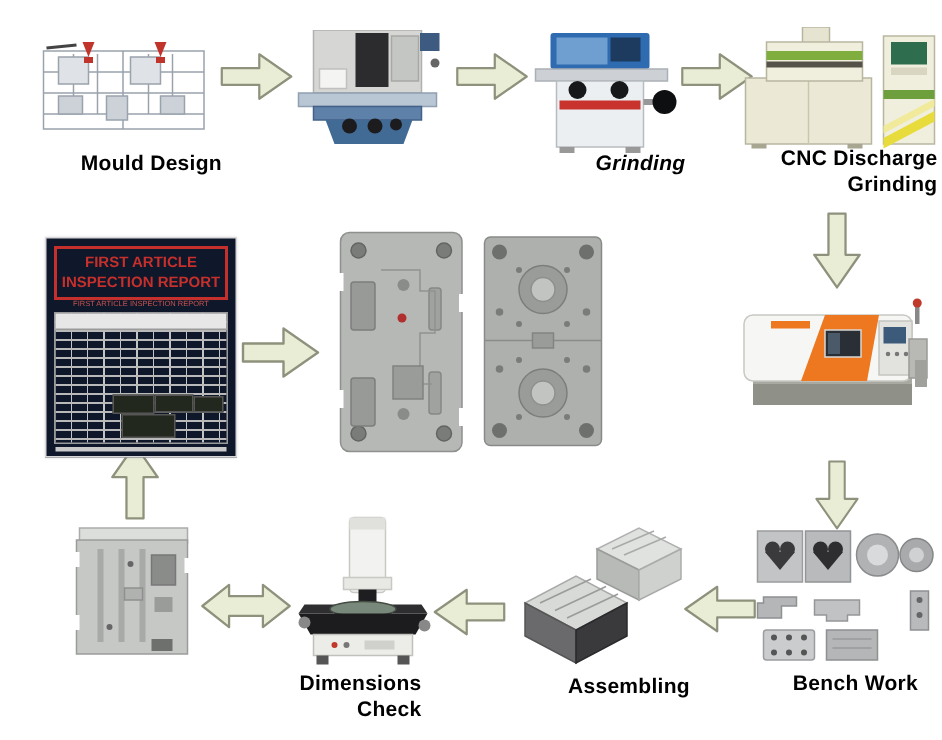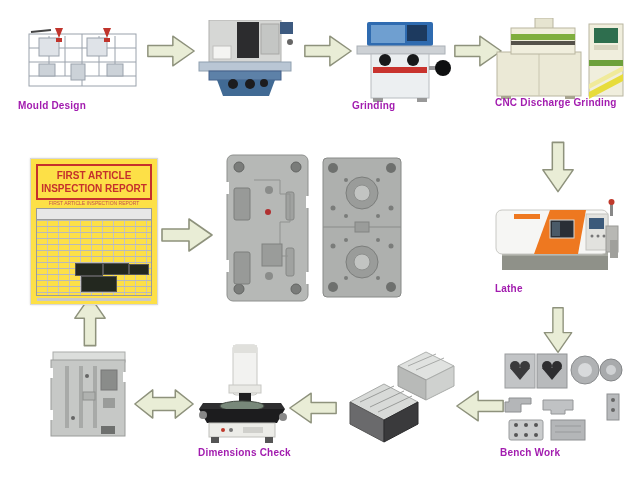--- a/index.html
+++ b/index.html
@@ -1,23 +1,23 @@
 <!DOCTYPE html>
 <html><head>
 <meta charset="utf-8">
 <style>
   html,body{margin:0;padding:0;background:#fff;}
   .canvas{position:relative;width:628px;height:493px;background:#ffffff;overflow:hidden;
           font-family:"Liberation Sans",sans-serif;}
-  .node-label{position:absolute;color:#a21caf;font-weight:bold;font-size:10px;
-              text-align:left;line-height:1.2;letter-spacing:.2px;}
+  .node-label{position:absolute;color:#000000;font-weight:bold;font-size:14px;
+              text-align:right;line-height:1.2;letter-spacing:.2px;}
   .abs{position:absolute;}
   .arrow polygon{fill:#e9edd6;stroke:#8e927c;stroke-width:1.6;stroke-linejoin:round;}
   
-  .report{position:absolute;left:30px;top:158px;width:126px;height:145px;background:#fde047;
+  .report{position:absolute;left:30px;top:158px;width:126px;height:145px;background:#0f172a;
           border:1px solid #d8d8d8;box-shadow:0 0 2px rgba(0,0,0,.12);}
   .report-title-box{position:absolute;left:5px;top:5px;right:5px;height:30px;
           border:2px solid #c5302c;color:#c5302c;font-weight:bold;font-size:10px;
           line-height:1.3;text-align:center;display:flex;align-items:center;justify-content:center;
           padding:1px;}
   .report-subtitle{position:absolute;left:8px;top:41px;right:8px;color:#c5534f;font-size:5px;
           text-align:center;white-space:nowrap;overflow:hidden;}
   .report-table{position:absolute;left:5px;top:49px;right:5px;height:86px;border:1px solid #9a9a9a;
           background:
             repeating-linear-gradient(to bottom,transparent 0 5px,#b9b9b9 5px 6px),
@@ -97,21 +97,21 @@
       <rect x="16" y="34" width="58" height="44" fill="#eceff1" stroke="#b8bcc0"></rect>
       <rect x="18" y="47" width="54" height="6" fill="#c8332e"></rect>
       <circle cx="30" cy="40" r="6" fill="#17181a"></circle>
       <circle cx="58" cy="40" r="6" fill="#17181a"></circle>
       <rect x="74" y="46" width="12" height="4" fill="#98989a"></rect>
       <circle cx="88" cy="48" r="8" fill="#0e0f10"></circle>
       <rect x="18" y="78" width="10" height="4" fill="#999"></rect>
       <rect x="62" y="78" width="10" height="4" fill="#999"></rect>
     </svg>
   </div>
-  <div class="node-label" style="left:352px;top:100px;width:105px;">Grinding</div>
+  <div class="node-label" style="left:352px;top:100px;width:105px;font-style:italic;">Grinding</div>
 
   <div class="abs arrow" style="left:453px;top:33px;">
     <svg viewBox="0 0 54 38" width="50" height="36">
       <polygon points="2,13 29,13 29,3 52,19 29,35 29,25 2,25"></polygon>
     </svg>
   </div>
 
   <div class="abs" style="left:495px;top:18px;width:130px;height:82px;">
     <svg viewBox="0 0 130 82" width="130" height="82">
       <rect x="2" y="34" width="84" height="44" fill="#ebe9d6" stroke="#b9b6a0"></rect>
@@ -151,21 +151,20 @@
       <rect x="92" y="18" width="22" height="36" fill="#e2e2de" stroke="#c4c4c0"></rect>
       <rect x="95" y="22" width="15" height="11" fill="#3c5a7a"></rect>
       <circle cx="98" cy="40" r="1.5" fill="#777"></circle>
         <circle cx="104" cy="40" r="1.5" fill="#777"></circle>
         <circle cx="110" cy="40" r="1.5" fill="#777"></circle>
       <rect x="20" y="18" width="26" height="5" fill="#ee7820"></rect>
       <rect x="112" y="30" width="12" height="26" fill="#b8b8b4" stroke="#9a9a96"></rect>
       <rect x="116" y="44" width="8" height="18" fill="#a0a09c"></rect>
     </svg>
   </div>
-  <div class="node-label" style="left:495px;top:283px;width:125px;">Lathe</div>
 
   <div class="abs arrow" style="left:540px;top:306px;">
     <svg viewBox="0 0 38 56" width="36" height="48">
       <polygon points="13,2 25,2 25,31 35,31 19,54 3,31 13,31"></polygon>
     </svg>
   </div>
 
   <div class="abs" style="left:503px;top:350px;width:120px;height:95px;">
     <svg viewBox="0 0 120 95" width="120" height="95">
       <rect x="2" y="4" width="30" height="34" fill="#c2c4c6" stroke="#9a9c9e"></rect>
@@ -190,21 +189,21 @@
         <circle cx="23" cy="75" r="2" fill="#555"></circle>
         <circle cx="33" cy="75" r="2" fill="#555"></circle>
       <circle cx="13" cy="85" r="2" fill="#555"></circle>
         <circle cx="23" cy="85" r="2" fill="#555"></circle>
         <circle cx="33" cy="85" r="2" fill="#555"></circle>
       <rect x="48" y="70" width="34" height="20" fill="#b4b6b8" stroke="#8e9092"></rect>
       <line x1="52" y1="76" x2="78" y2="76" stroke="#989a9c"></line>
         <line x1="52" y1="82" x2="78" y2="82" stroke="#989a9c"></line>
     </svg>
   </div>
-  <div class="node-label" style="left:500px;top:447px;width:125px;">Bench Work</div>
+  <div class="node-label" style="left:487px;top:447px;width:125px;">Bench Work</div>
 
   <div class="abs arrow" style="left:455px;top:388px;">
     <svg viewBox="0 0 54 38" width="50" height="36">
       <polygon points="52,13 25,13 25,3 2,19 25,35 25,25 52,25"></polygon>
     </svg>
   </div>
 
   <div class="abs" style="left:348px;top:350px;width:108px;height:95px;">
     <svg viewBox="0 0 108 95" width="108" height="95">
       <g>
@@ -217,20 +216,21 @@
       <g>
         <polygon points="2,52 36,34 70,52 36,70" fill="#d8dad8" stroke="#a8aaa8"></polygon>
         <line x1="12" y1="52" x2="46" y2="36" stroke="#9a9c9a"></line>
         <line x1="22" y1="57" x2="56" y2="41" stroke="#9a9c9a"></line>
         <line x1="30" y1="62" x2="64" y2="46" stroke="#9a9c9a"></line>
         <polygon points="2,52 36,70 36,92 2,74" fill="#6a6a6c" stroke="#555"></polygon>
         <polygon points="70,52 36,70 36,92 70,74" fill="#3a3a3c" stroke="#2a2a2c"></polygon>
       </g>
     </svg>
   </div>
+  <div class="node-label" style="left:345px;top:449px;width:115px;">Assembling</div>
 
   <div class="abs arrow" style="left:288px;top:390px;">
     <svg viewBox="0 0 54 38" width="50" height="36">
       <polygon points="52,13 25,13 25,3 2,19 25,35 25,25 52,25"></polygon>
     </svg>
   </div>
 
   <div class="abs" style="left:193px;top:343px;width:98px;height:102px;">
     <svg viewBox="0 0 98 102" width="98" height="102">
       <rect x="40" y="2" width="24" height="50" rx="3" fill="#f2f2f0" stroke="#c8c8c4"></rect>
@@ -243,21 +243,21 @@
       <circle cx="10" cy="72" r="4" fill="#888"></circle>
         <circle cx="90" cy="74" r="4" fill="#888"></circle>
       <rect x="16" y="80" width="66" height="14" fill="#ecece8" stroke="#c0c0bc"></rect>
       <circle cx="30" cy="87" r="2" fill="#c0392b"></circle>
         <circle cx="38" cy="87" r="2" fill="#777"></circle>
       <rect x="50" y="84" width="20" height="6" fill="#d0d0cc"></rect>
       <rect x="18" y="94" width="8" height="6" fill="#555"></rect>
         <rect x="72" y="94" width="8" height="6" fill="#555"></rect>
     </svg>
   </div>
-  <div class="node-label" style="left:198px;top:447px;width:105px;">Dimensions Check</div>
+  <div class="node-label" style="left:176px;top:447px;width:105px;">Dimensions Check</div>
 
   <div class="abs arrow" style="left:133px;top:386px;">
     <svg viewBox="0 0 66 38" width="62" height="36">
       <polygon points="2,19 21,4 21,12 45,12 45,4 64,19 45,34 45,26 21,26 21,34"></polygon>
     </svg>
   </div>
 
   <div class="abs" style="left:45px;top:348px;width:88px;height:97px;">
     <svg viewBox="0 0 88 97" width="88" height="97">
       <rect x="8" y="4" width="72" height="10" fill="#dcdedc" stroke="#aaacaa"></rect>

